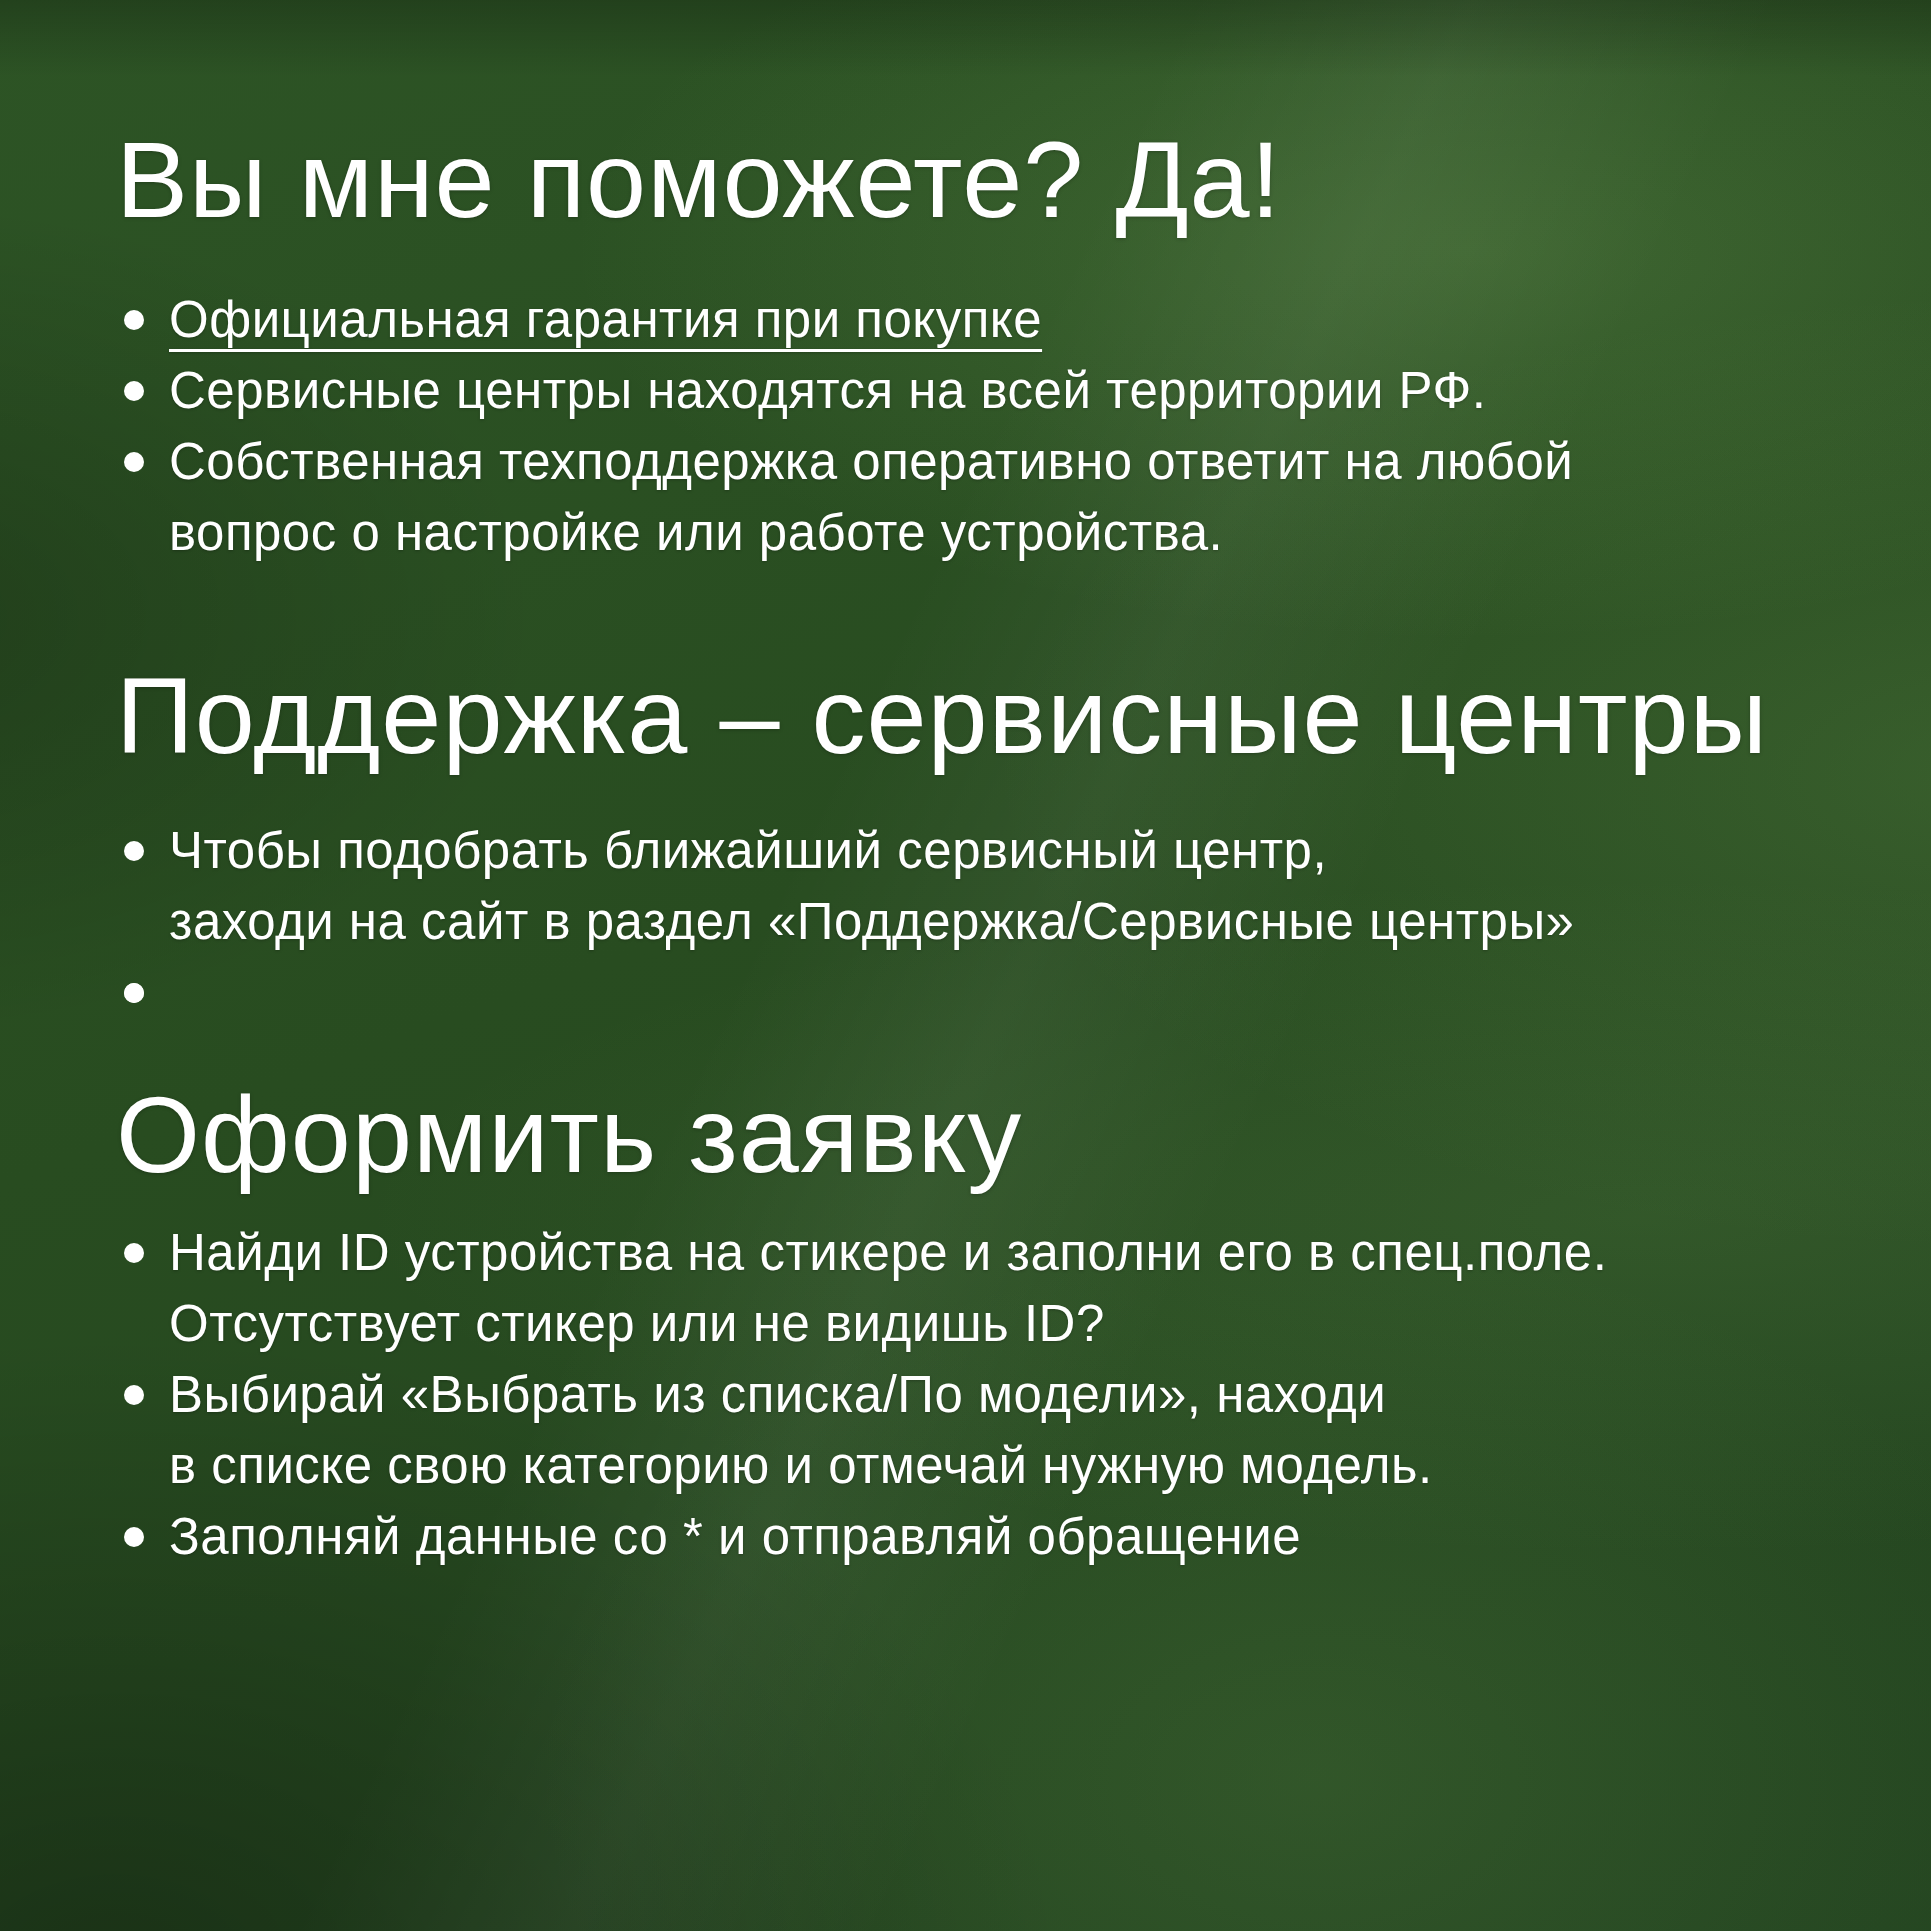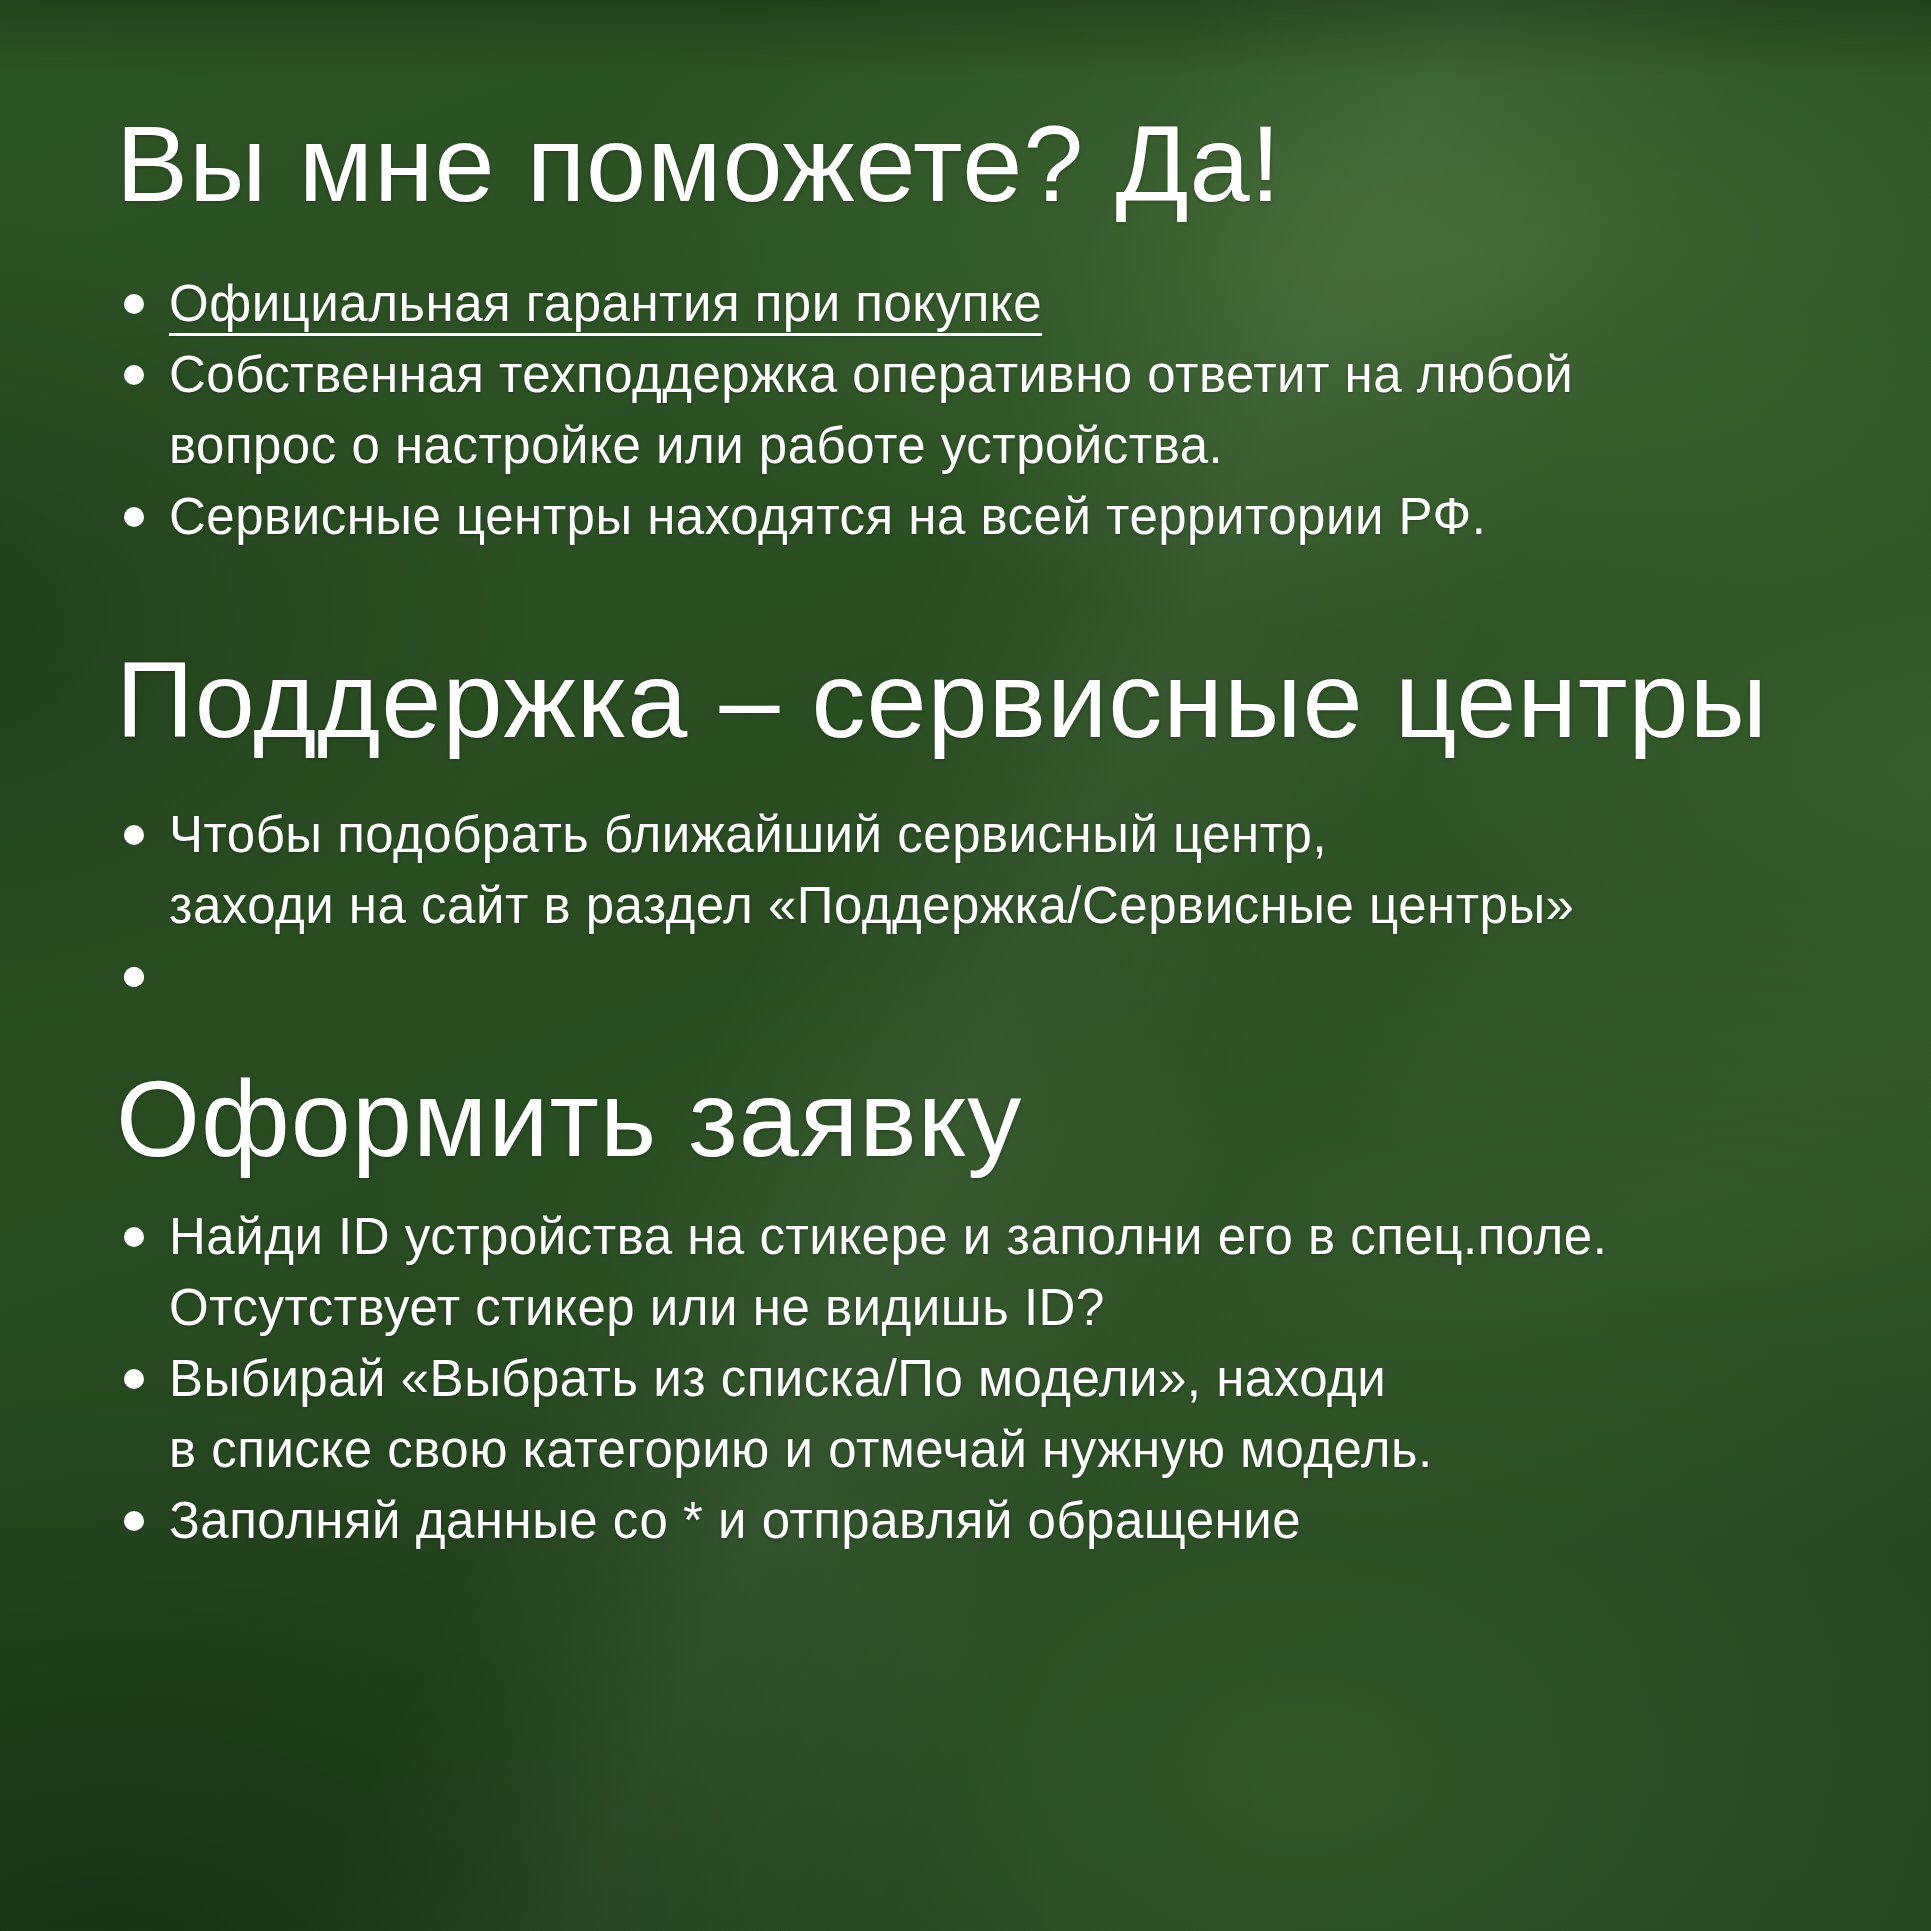--- a/index.html
+++ b/index.html
@@ -23,21 +23,21 @@
       radial-gradient(1834px 483px at 85% 63%, rgba(130,180,100,0.14), rgba(130,180,100,0) 70%),
       radial-gradient(1255px 869px at 68% 92%, rgba(120,170,90,0.16), rgba(120,170,90,0) 62%),
       radial-gradient(1062px 676px at -6% 32%, rgba(0,0,0,0.22), rgba(0,0,0,0) 62%),
       radial-gradient(1448px 966px at 6% 102%, rgba(0,0,0,0.30), rgba(0,0,0,0) 66%),
       linear-gradient(115deg, rgba(255,255,255,0) 42%, rgba(255,255,255,0.05) 52%, rgba(255,255,255,0) 63%),
       linear-gradient(160deg, #2d5425 0%, #284c20 45%, #234420 100%);
   }
   .content {
     position: absolute;
     inset: 0;
-    padding: 0 116px;
+    padding: 16px 116px;
     box-sizing: border-box;
   }
   .heading {
     margin: 0;
     font-size: 108px;
     font-weight: 400;
     line-height: 1.18;
     letter-spacing: 1px;
     text-shadow: 0 1px 3.9px rgba(0,0,0,0.25);
   }
@@ -86,26 +86,26 @@
   <div class="content">
 
     <h1 class="heading h1">Вы мне поможете? Да!</h1>
     <ul class="bullets ul1">
       <li class="underlined">
         <span class="dot"></span>
         <span class="li-text">Официальная гарантия при покупке</span>
       </li>
       <li>
         <span class="dot"></span>
-        <span class="li-text">Собственная техподдержка оперативно ответит на любой
-вопрос о настройке или работе устройства.</span>
+        <span class="li-text">Сервисные центры находятся на всей территории РФ.</span>
       </li>
       <li>
         <span class="dot"></span>
-        <span class="li-text">Сервисные центры находятся на всей территории РФ.</span>
+        <span class="li-text">Собственная техподдержка оперативно ответит на любой
+вопрос о настройке или работе устройства.</span>
       </li>
     </ul>
 
     <h2 class="heading h2">Поддержка – сервисные центры</h2>
     <ul class="bullets ul2">
       <li>
         <span class="dot"></span>
         <span class="li-text">Чтобы подобрать ближайший сервисный центр,
 заходи на сайт в раздел «Поддержка/Сервисные центры»</span>
       </li>

